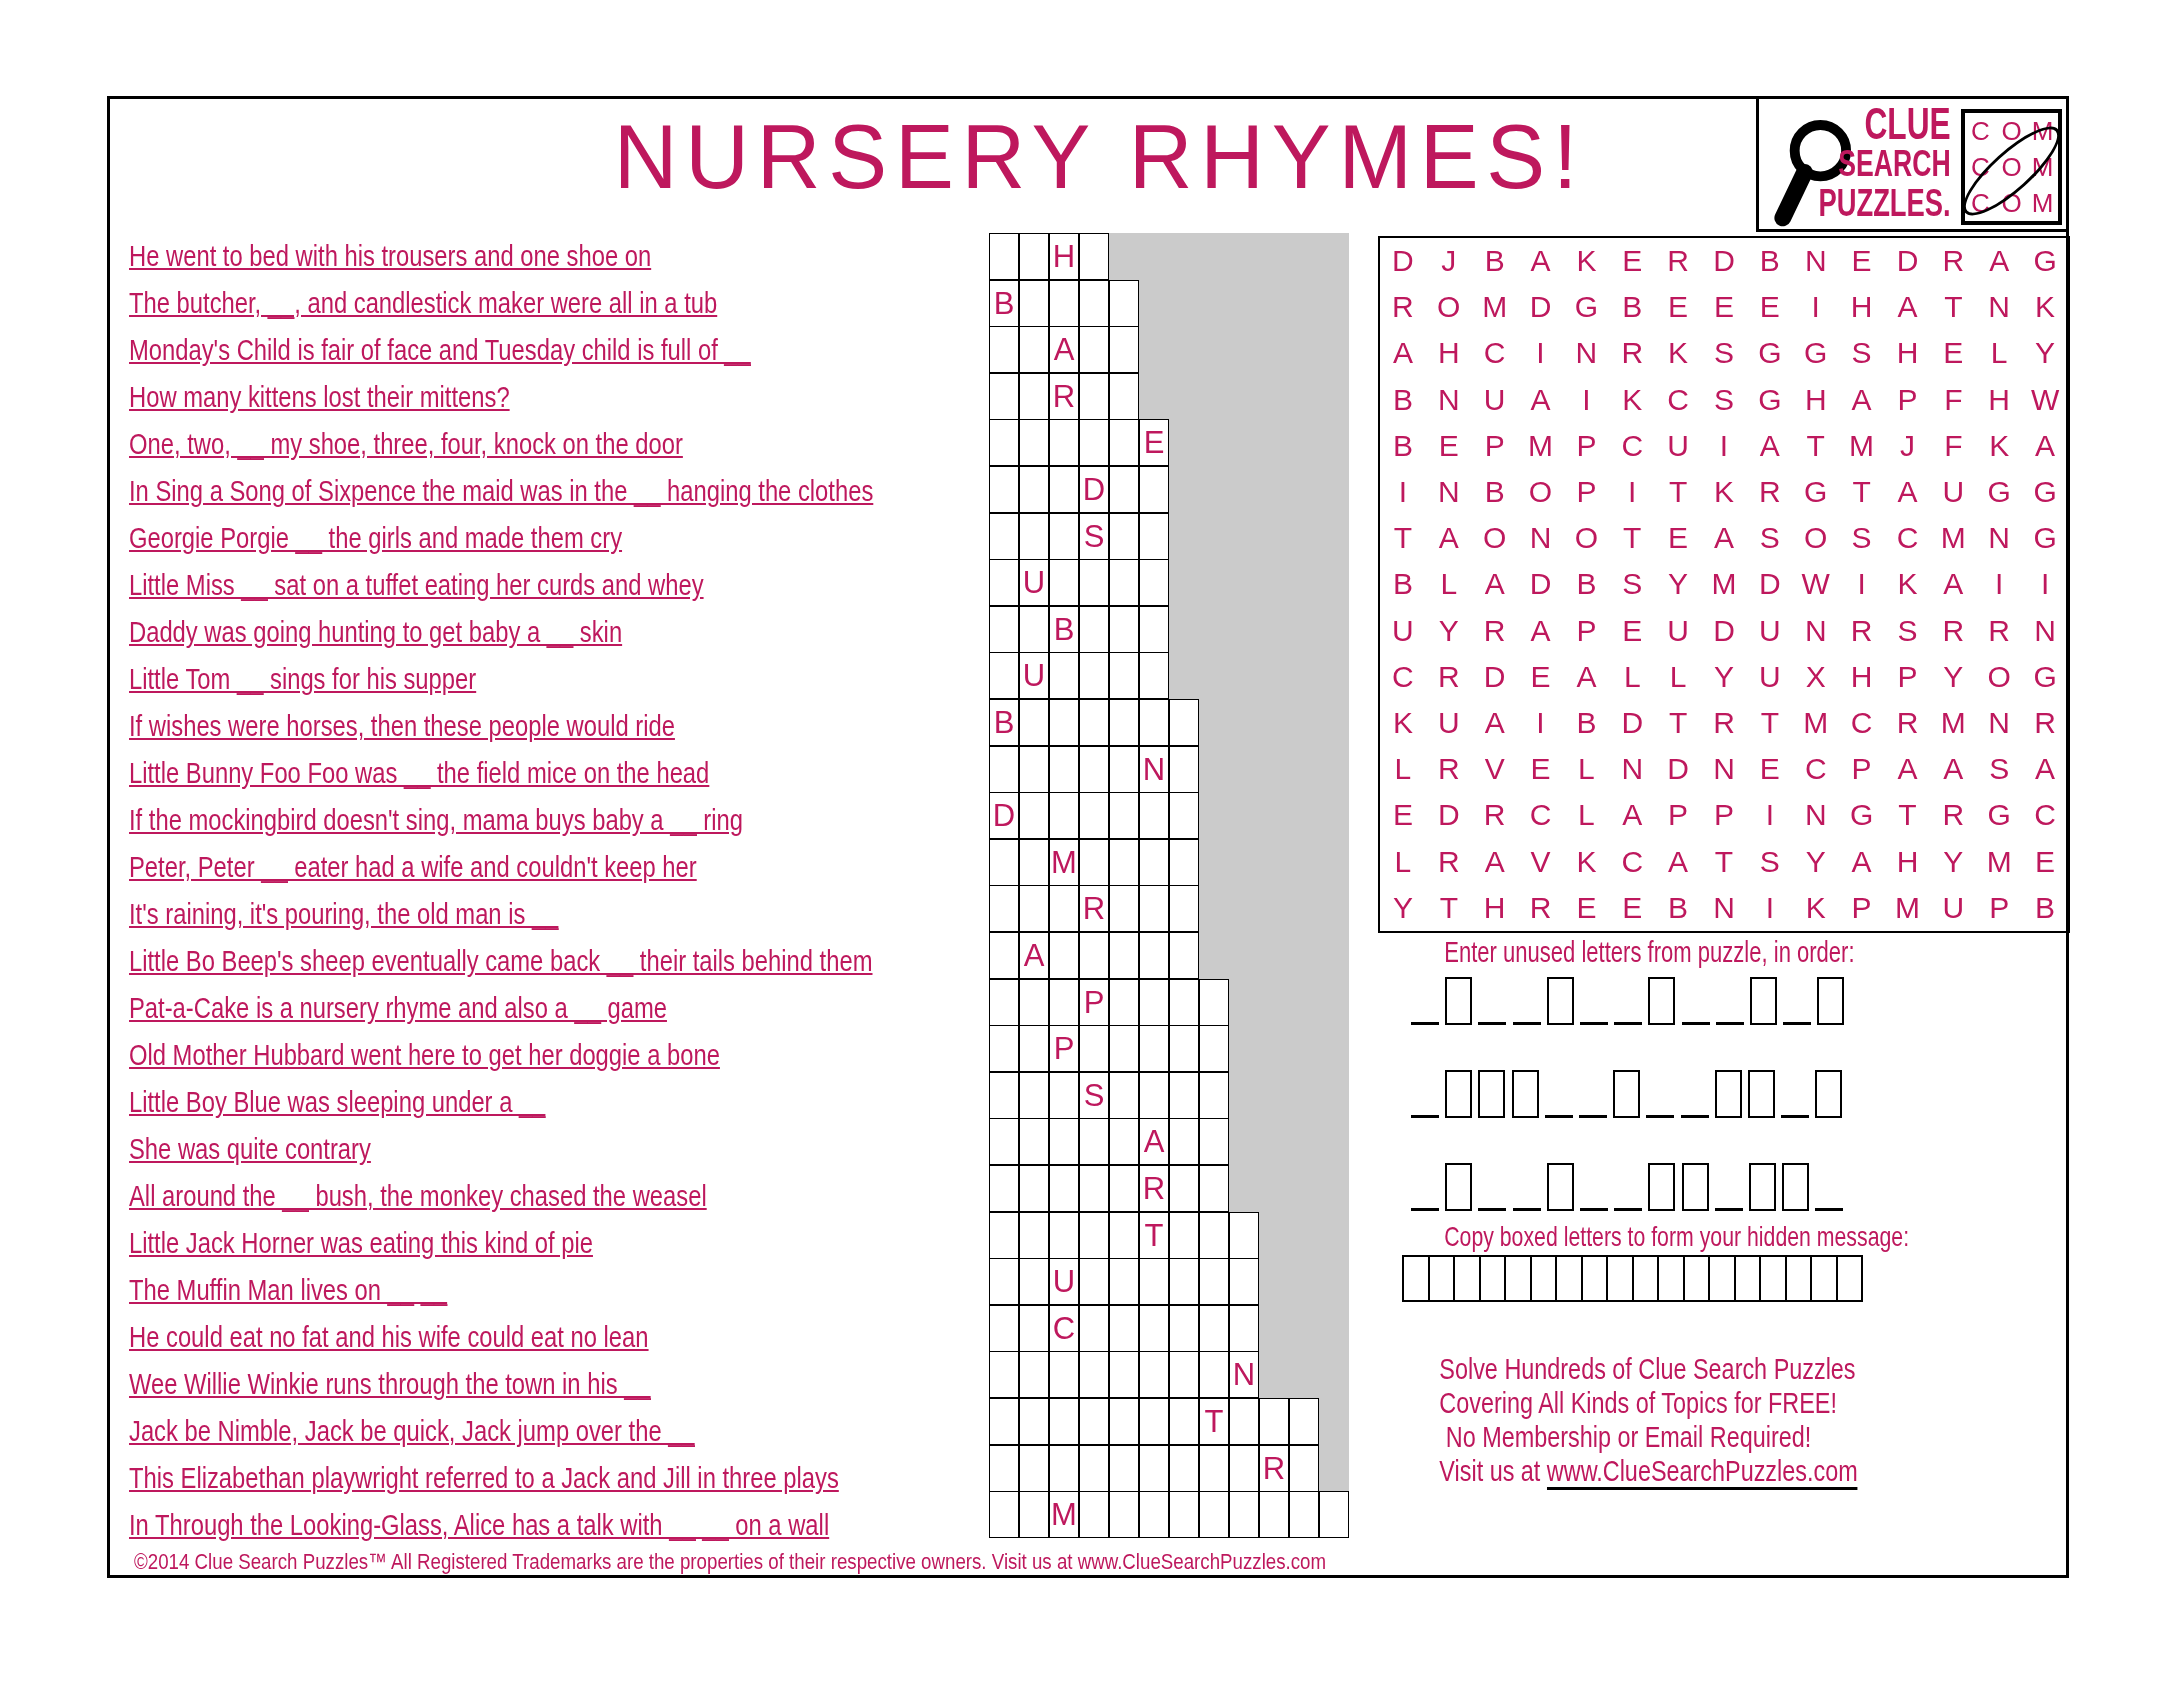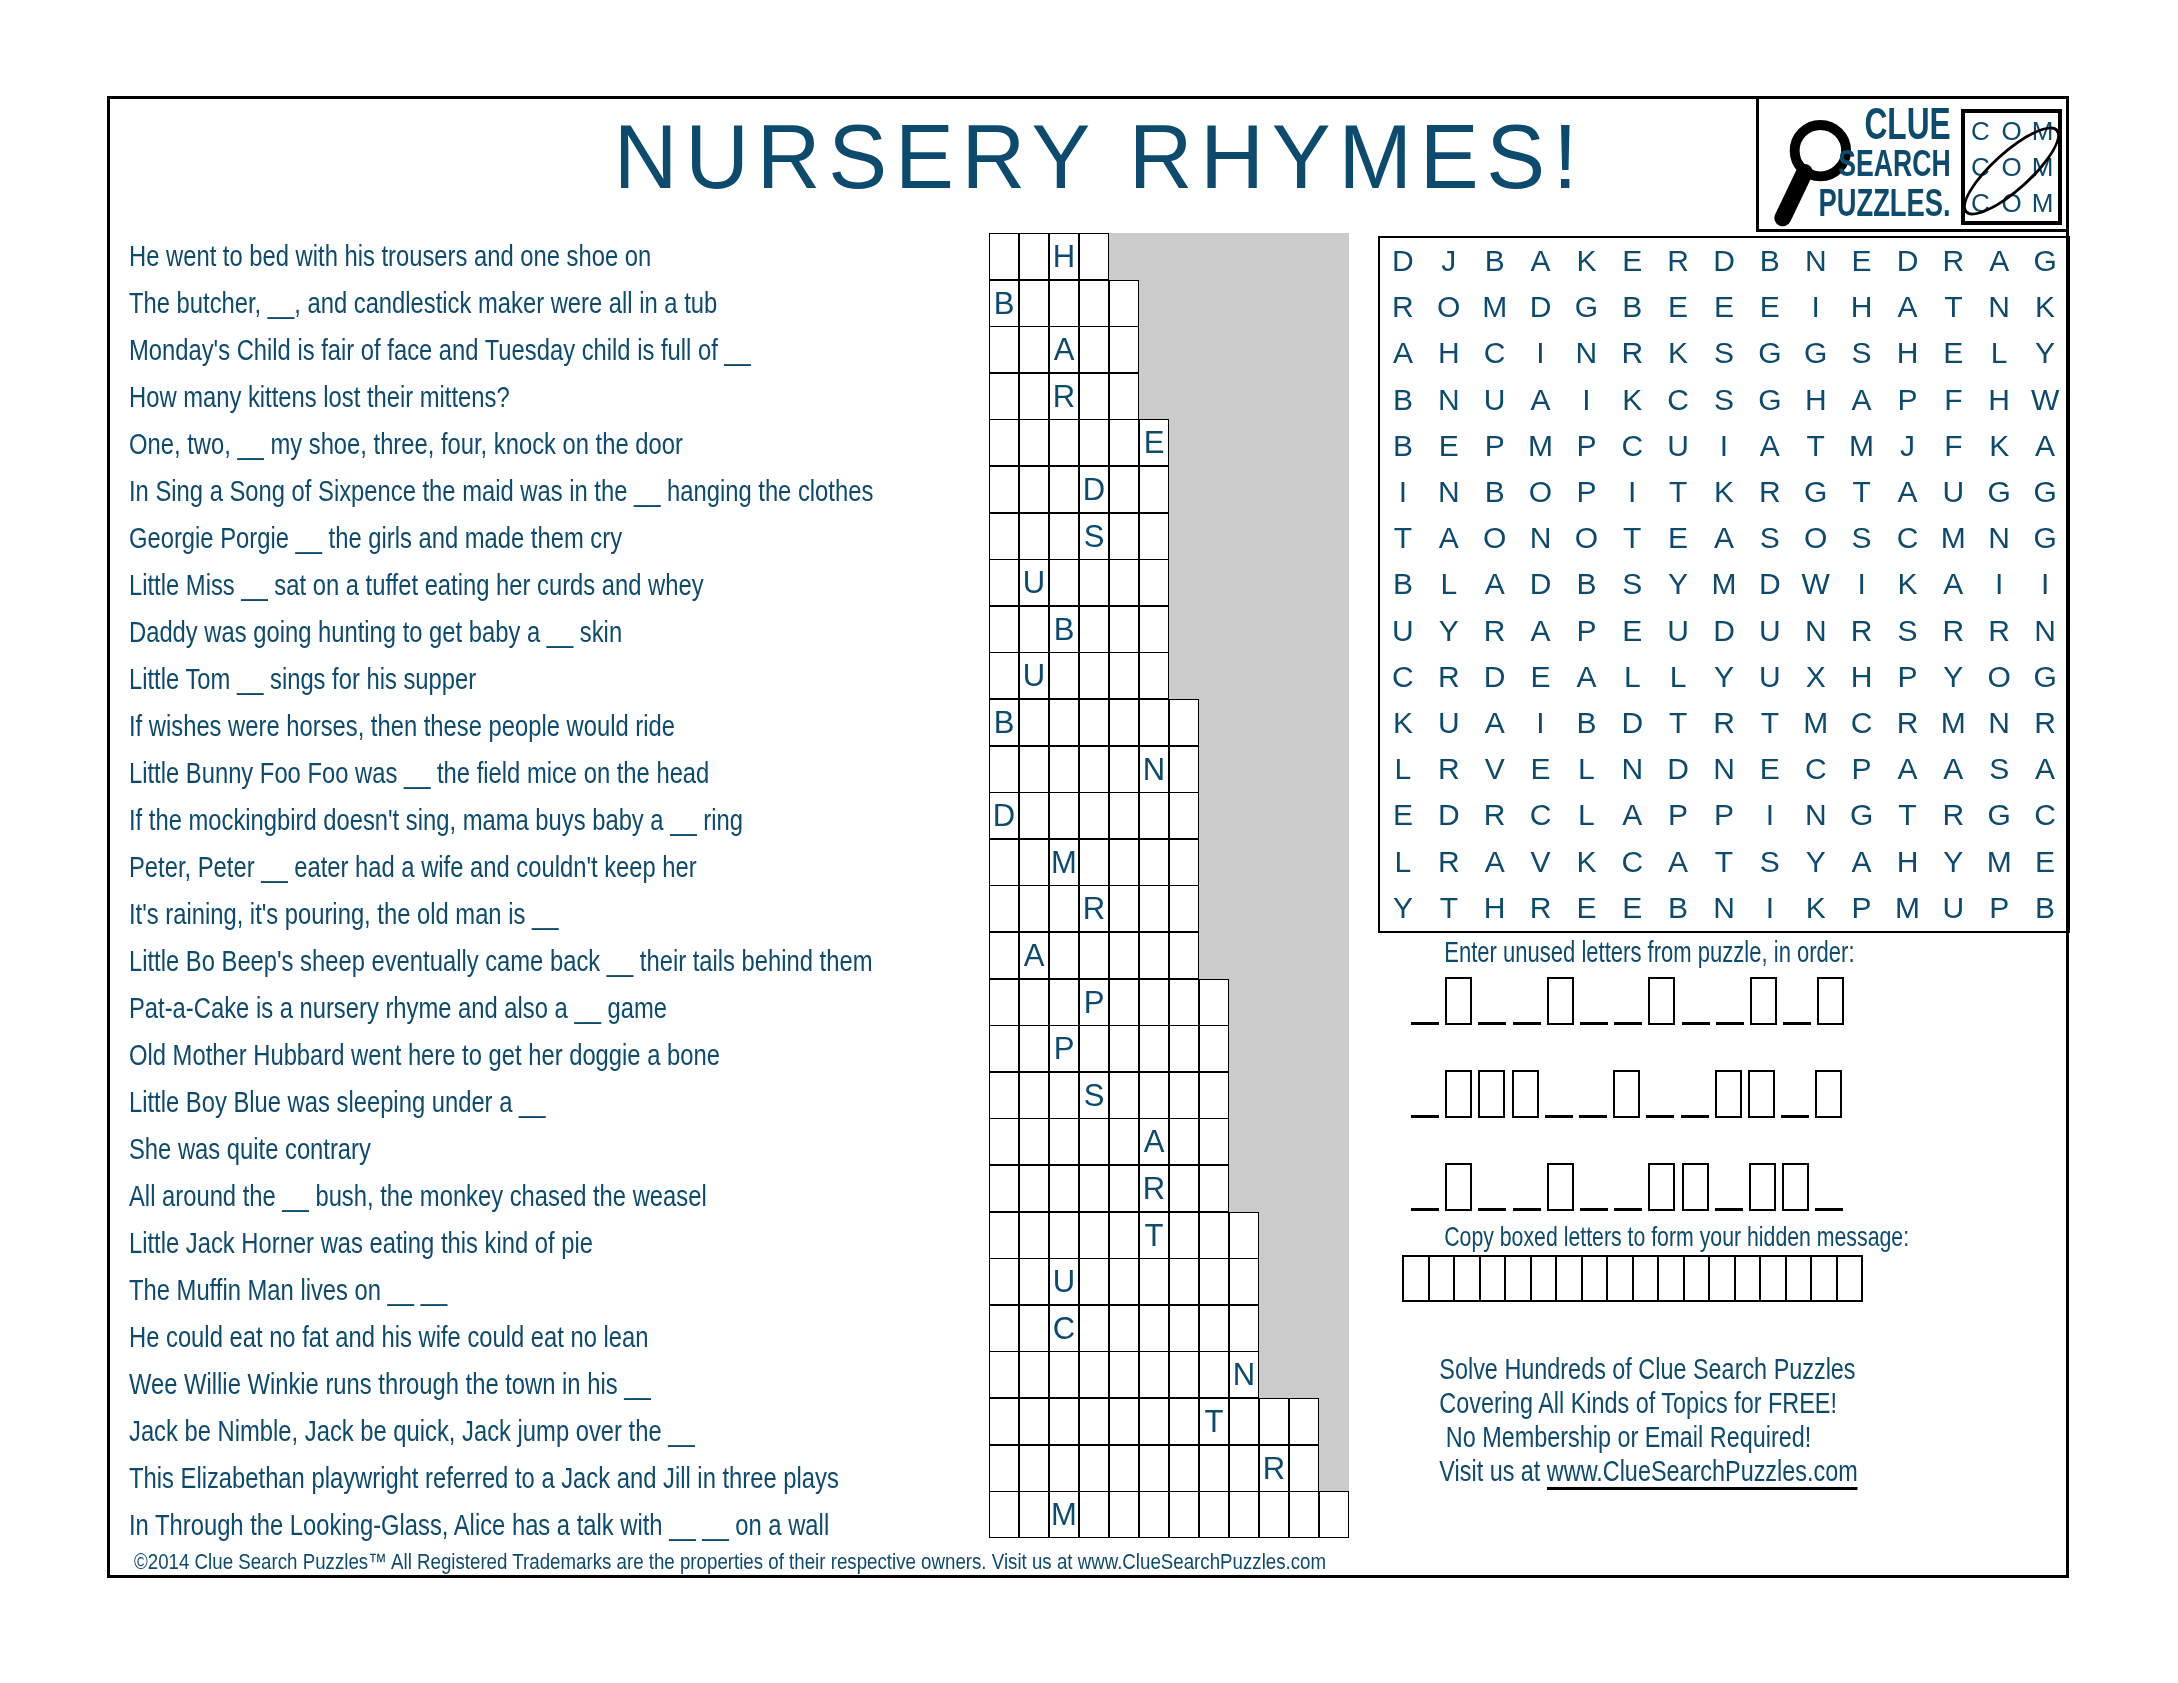--- a/index.html
+++ b/index.html
@@ -1,18 +1,18 @@
 <!DOCTYPE html>
 <html><head>
 <meta charset="utf-8">
 <style>
   * { margin:0; padding:0; box-sizing:border-box; }
   html,body { background:#fff; }
   .page { position:relative; width:2178px; height:1683px; background:#fff;
-          font-family:"Liberation Sans", sans-serif; color:#0c4a6e; overflow:hidden; }
+          font-family:"Liberation Sans", sans-serif; color:#be185d; overflow:hidden; }
   .frame { position:absolute; left:107px; top:96px; width:1962px; height:1482px;
            border:3px solid #000; background:#fff; }
   .title { position:absolute; left:545px; top:111px; width:1109px; text-align:center;
            font-size:91px; letter-spacing:8px; line-height:1; white-space:nowrap;
            transform:scaleX(0.97); transform-origin:50% 0; }
 
   
   .logo-box { position:absolute; left:1756px; top:96px; width:313px; height:136px;
               border:3px solid #000; background:#fff; }
   .logo-text { position:absolute; right:115px; top:4px; text-align:right; font-weight:bold;
@@ -22,21 +22,21 @@
   .logo-l3 { font-size:38px; line-height:42px; }
   .com-box { position:absolute; left:202px; top:10px; width:101px; height:116px;
              border:4px solid #000; }
   .com-grid { display:grid; grid-template-columns:repeat(3,1fr); grid-template-rows:repeat(3,1fr);
               width:100%; height:100%; }
   .com-cell { display:flex; align-items:center; justify-content:center; font-size:26px; }
   .com-oval { position:absolute; left:-16px; top:38px; width:125px; height:40px;
               border:3px solid #000; border-radius:50%; transform:rotate(-42deg); }
 
   
-  .clues { position:absolute; left:129px; top:233px; }
+  .clues { position:absolute; left:129px; top:233px;text-decoration:underline; }
   .clue { height:47px; line-height:47px; font-size:29px; white-space:nowrap;
           transform:scaleX(0.82); transform-origin:0 50%; }
 
   
   .crossword { position:absolute; left:989px; top:233px; width:361px; height:1306px; }
   .cw-gray { position:absolute; left:0; top:0; width:360px; height:1258px; }
   .cw-row { position:absolute; left:0; display:flex; }
   .cw-cell { width:30px; height:47px; border:1.5px solid #000; background:#fff;
              display:flex; align-items:center; justify-content:center; font-size:31px; }
 

